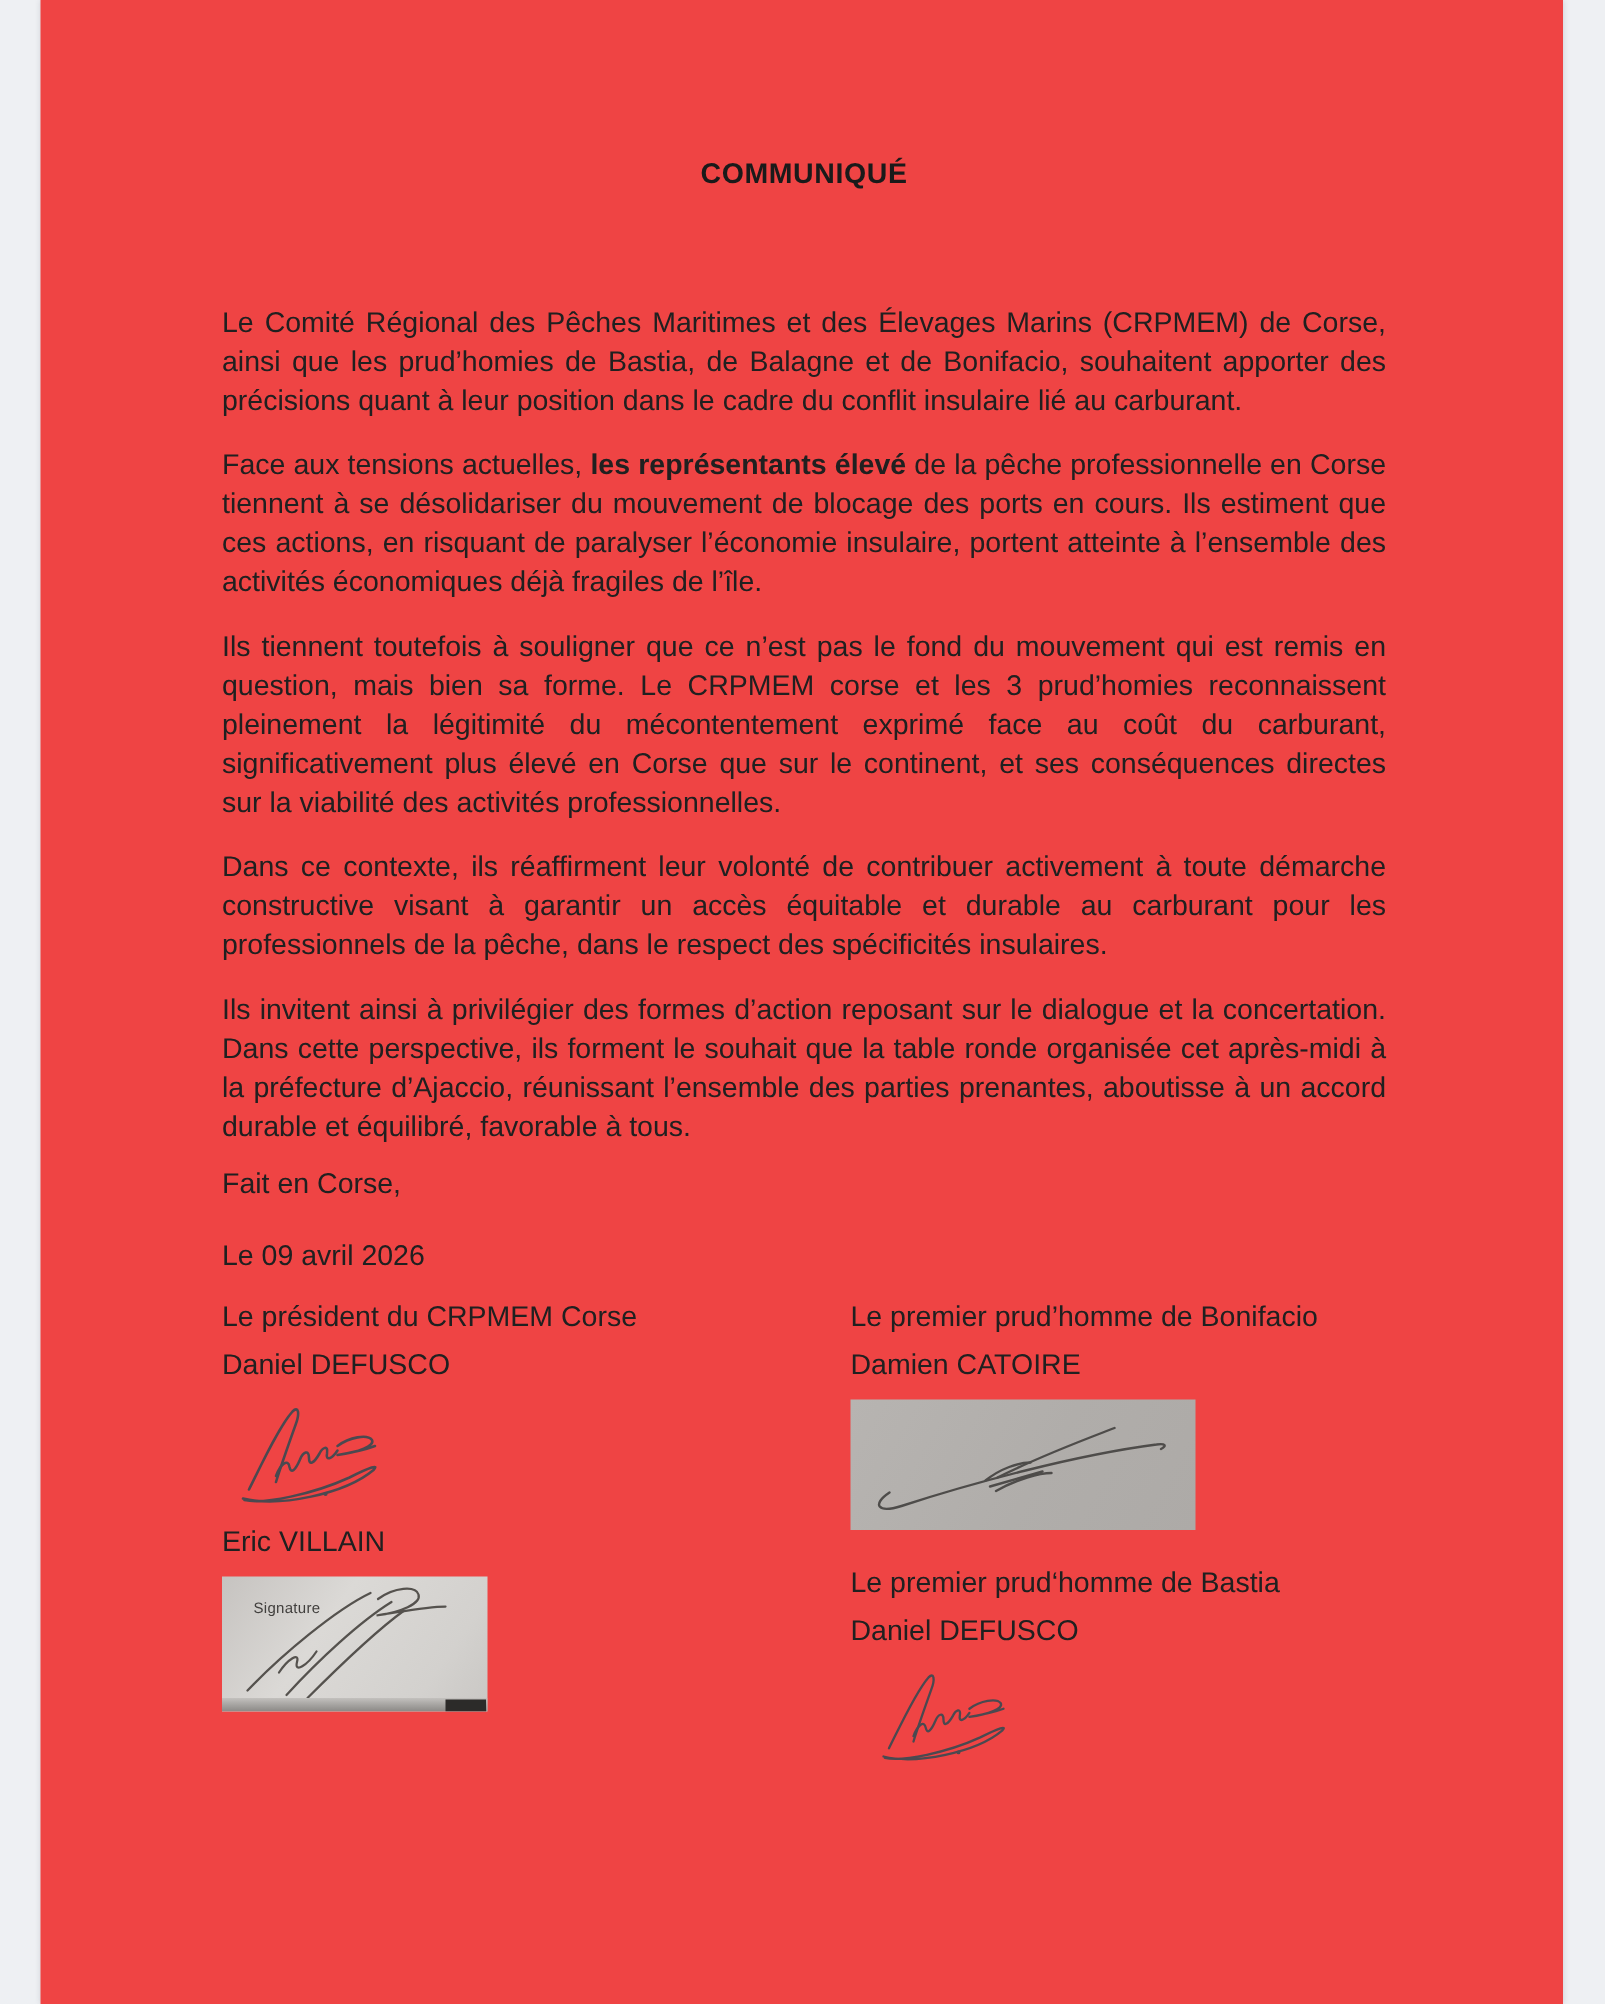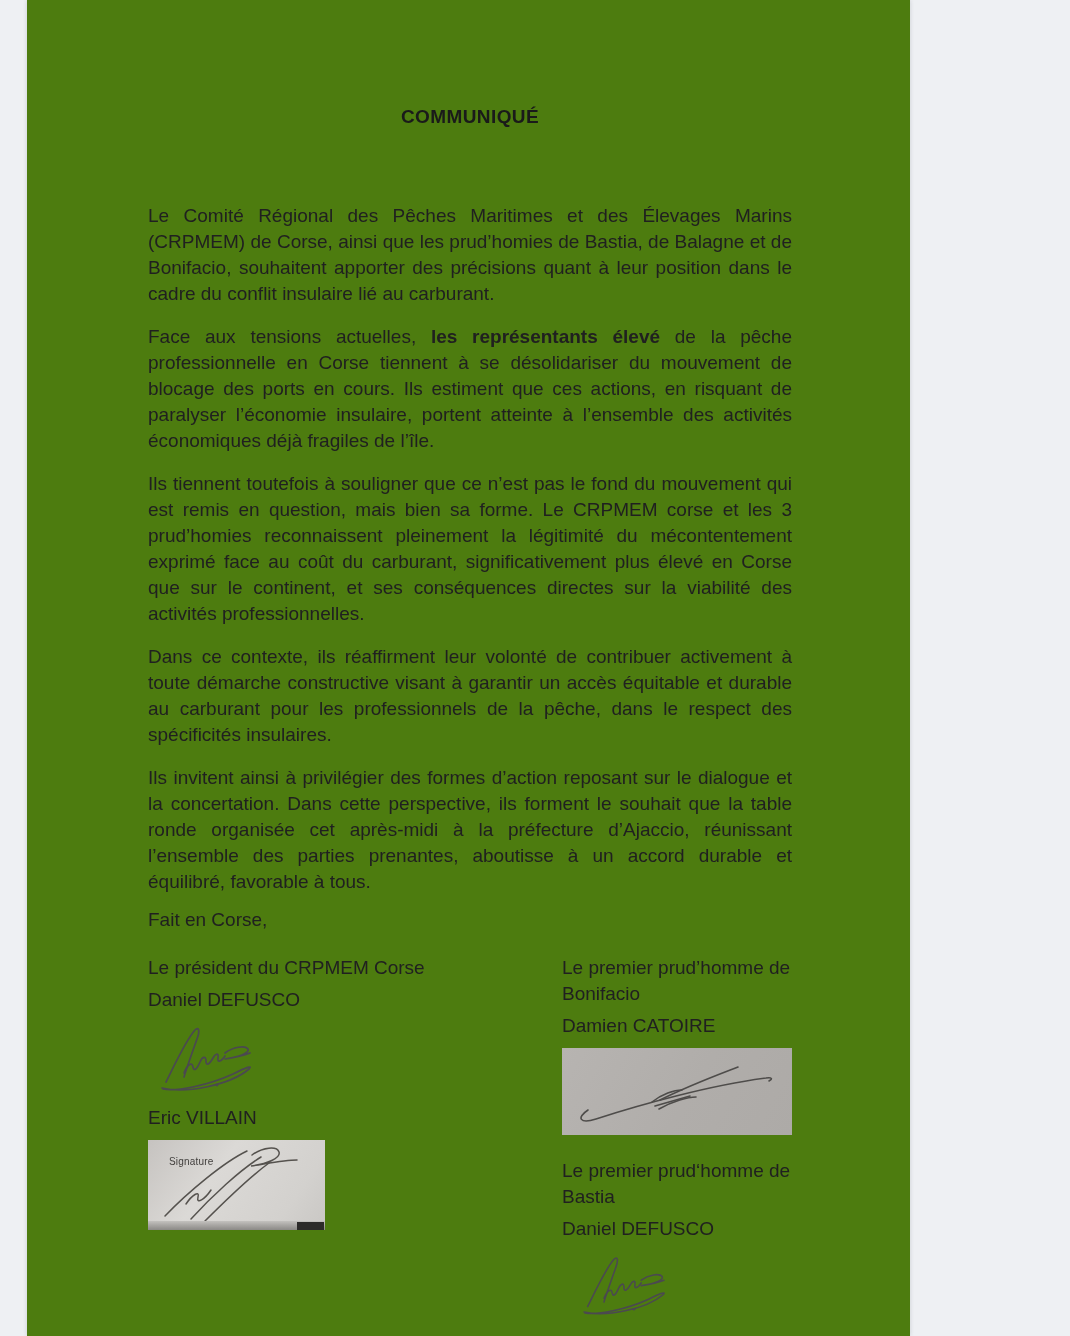--- a/index.html
+++ b/index.html
@@ -6,22 +6,22 @@
   html, body { margin: 0; padding: 0; }
   body {
     width: 1070px; height: 1336px;
     background: #eef0f3;
     font-family: "Liberation Sans", "DejaVu Sans", sans-serif;
     color: #202020;
   }
   .viewer { position: relative; width: 1070px; height: 1336px; overflow: hidden; }
   .page {
     position: absolute; left: 27px; top: 0;
-    width: 883px; height: 1336px;
-    background: #4d7c0f;
+    width: 1015px; height: 1336px;
+    background: #ef4444;
     box-shadow: 0 0 4px rgba(40,45,60,0.18);
     padding: 0 118px 0 121px;
   }
   .title {
     margin: 104px 0 0 0;
     text-align: center;
     font-size: 19px; line-height: 26px;
     font-weight: 700; letter-spacing: 0.4px;
     color: #1a1a1a;
   }
@@ -90,20 +90,21 @@
 
     <p class="para p2"><span>Face aux tensions actuelles, </span><strong>les représentants élevé</strong><span> de la pêche professionnelle en Corse tiennent à se désolidariser du mouvement de blocage des ports en cours. Ils estiment que ces actions, en risquant de paralyser l’économie insulaire, portent atteinte à l’ensemble des activités économiques déjà fragiles de l’île.</span></p>
 
     <p class="para p3">Ils tiennent toutefois à souligner que ce n’est pas le fond du mouvement qui est remis en question, mais bien sa forme. Le CRPMEM corse et les 3 prud’homies reconnaissent pleinement la légitimité du mécontentement exprimé face au coût du carburant, significativement plus élevé en Corse que sur le continent, et ses conséquences directes sur la viabilité des activités professionnelles.</p>
 
     <p class="para p5">Dans ce contexte, ils réaffirment leur volonté de contribuer activement à toute démarche constructive visant à garantir un accès équitable et durable au carburant pour les professionnels de la pêche, dans le respect des spécificités insulaires.</p>
 
     <p class="para p4">Ils invitent ainsi à privilégier des formes d’action reposant sur le dialogue et la concertation. Dans cette perspective, ils forment le souhait que la table ronde organisée cet après-midi à la préfecture d’Ajaccio, réunissant l’ensemble des parties prenantes, aboutisse à un accord durable et équilibré, favorable à tous.</p>
 
     <p class="place">Fait en Corse,</p>
+    <p class="date">Le 09 avril 2026</p>
 
     <div class="sig-grid">
 
       <div class="sig-col-left">
         <div class="role">Le président du CRPMEM Corse</div>
         <div class="name">Daniel DEFUSCO</div>
 
         <svg class="scribble sig-defusco-1" viewBox="0 0 112 77" aria-hidden="true">
           <path d="M16 60 C24 44 36 18 45 8 C49 4 50 9 47 17 C42 31 37 45 34 55"></path>
           <path d="M34 51 C37 43 42 39 43 45 C44 50 47 47 50 40 C52 35 56 33 56 39 C56 44 59 43 63 36 C65 32 69 30 68 36 C67 41 71 40 75 34"></path>

